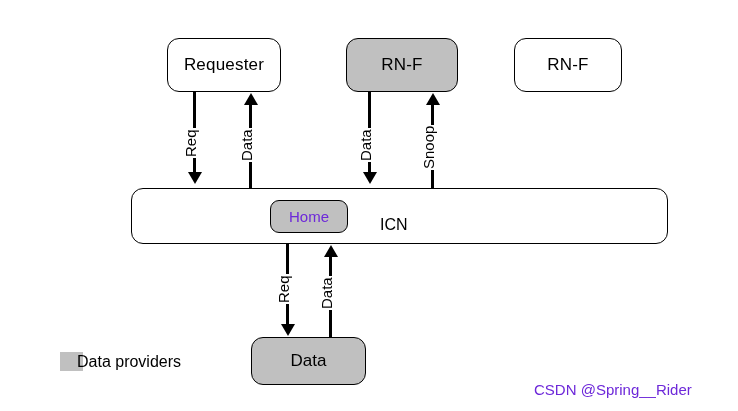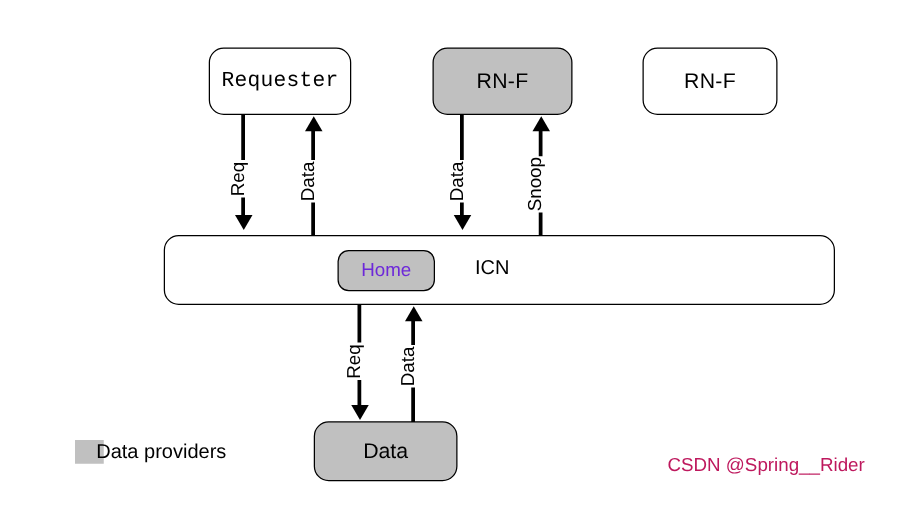--- a/index.html
+++ b/index.html
@@ -25,37 +25,37 @@
     display: flex;
     align-items: center;
     justify-content: center;
     font-size: 17px;
     color: #000000;
     background: #ffffff;
     letter-spacing: 0.2px;
   }
   .node.filled { background: #c0c0c0; }
 
-  #requester-node { left: 167px; top: 38px;  width: 114px; height: 54px; font-family: Liberation Mono, monospace; }
+  #requester-node { left: 167px; top: 38px;  width: 114px; height: 54px; }
   #rnf-b-node     { left: 346px; top: 38px;  width: 112px; height: 54px; }
   #rnf-c-node     { left: 514px; top: 38px;  width: 108px; height: 54px; }
 
   
   #icn-bar {
     position: absolute;
     left: 131px; top: 188px;
     width: 537px; height: 56px;
     box-sizing: border-box;
     border: 1.6px solid #000000;
     border-radius: 12px;
     background: #ffffff;
   }
   #icn-label {
     position: absolute;
-    left: 380px; top: 206px;
+    left: 380px; top: 216px;
     font-size: 16px;
     color: #000000;
   }
   #home-node {
     position: absolute;
     left: 270px; top: 200px;
     width: 78px; height: 33px;
     box-sizing: border-box;
     border: 1.6px solid #000000;
     border-radius: 9px;
@@ -120,23 +120,23 @@
   #legend-label {
     position: absolute;
     left: 77px; top: 353px;
     font-size: 16px;
     color: #000000;
   }
 
   
   #watermark {
     position: absolute;
-    left: 534px; top: 364px;
+    left: 534px; top: 381px;
     font-size: 15px;
-    color: #be185d;
+    color: #6d28d9;
     white-space: nowrap;
   }
 </style>
 </head>
 <body>
 
 <div id="canvas">
 
   <div class="node" id="requester-node">
     <span>Requester</span>

